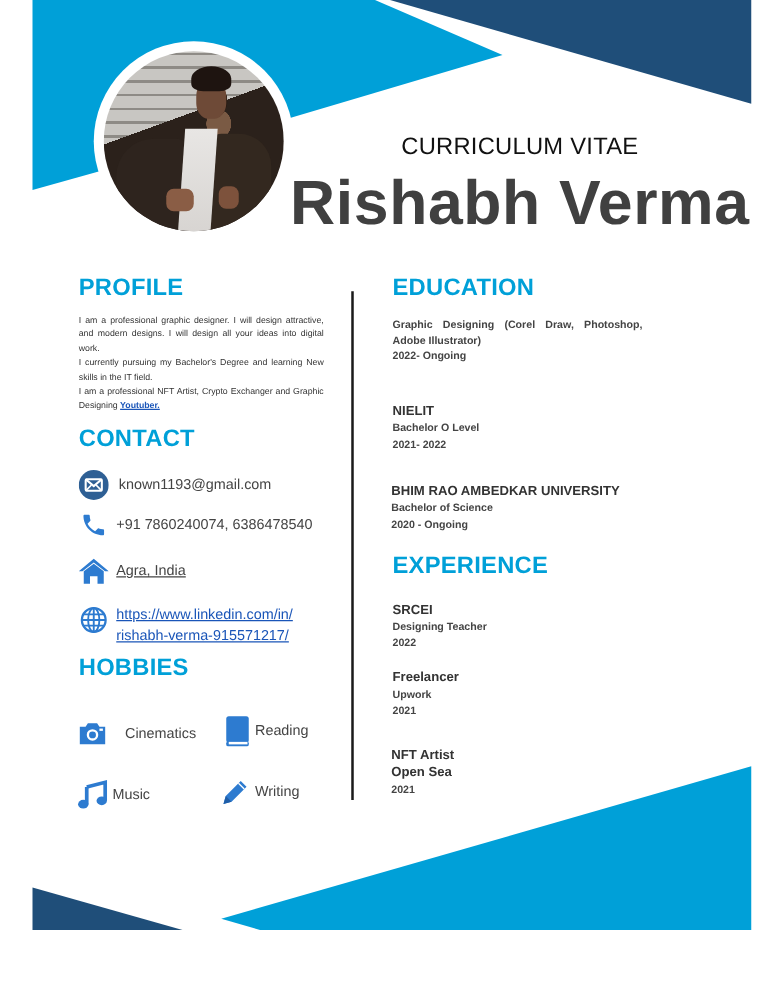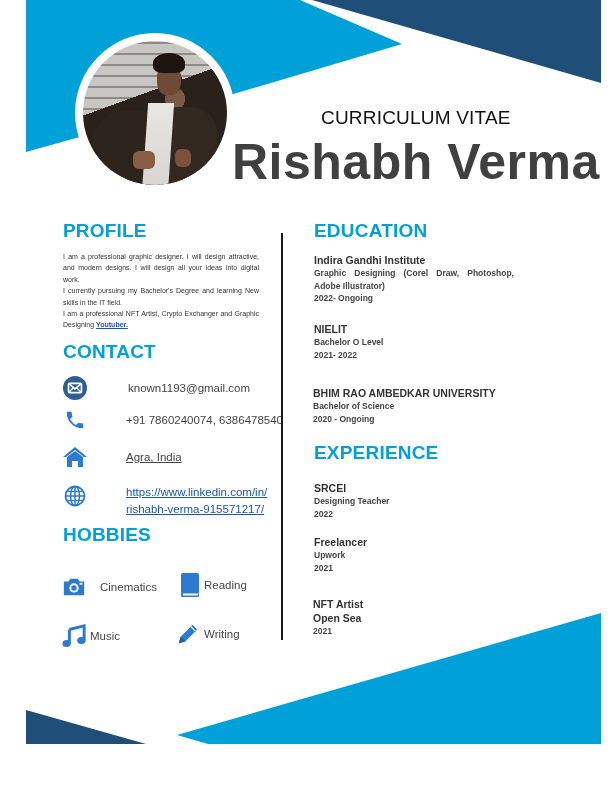--- a/index.html
+++ b/index.html
@@ -43,21 +43,21 @@
   .section-title {
     position: absolute; font-size: 19px; font-weight: bold; color: #00a0d8; letter-spacing: 0.2px;
   }
   .profile-text {
     position: absolute; left: 63px; top: 251px; width: 196px;
     font-size: 7px; line-height: 11.4px; color: #333; text-align: justify;
   }
   .profile-text p { margin: 0; }
   .link { color: #1a55b8; text-decoration: underline; font-weight: bold; }
 
-  .contact-row { position: absolute; display: flex; align-items: flex-start; font-size: 11.5px; color: #444; gap: 33px; }
+  .contact-row { position: absolute; display: flex; align-items: flex-start; font-size: 11.5px; color: #444; }
   .contact-row .ico { width: 24px; height: 24px; display: flex; align-items: center; justify-content: center; margin-right: 6px; flex-shrink: 0; }
   .contact-link { color: #1a55b8; text-decoration: underline; line-height: 17px; font-size: 11.5px; }
 
   .hobby { position: absolute; display: flex; align-items: center; font-size: 11.5px; color: #444; }
   .hobby .ico { width: 24px; height: 24px; display: flex; align-items: center; justify-content: center; margin-right: 8px; }
 
   .divider { position: absolute; left: 281px; top: 233px; width: 2px; height: 407px; background: #1a1a1a; }
 
   .entry { position: absolute; left: 314px; }
   .entry .t { font-size: 10.5px; font-weight: bold; color: #333; line-height: 14px; }
@@ -192,21 +192,20 @@
       </svg>
   </span>
   <span>Writing</span>
 </div>
 
 <div class="divider"></div>
 
 <div class="section-title" style="left:314px; top:220px;">EDUCATION</div>
 
 <div class="entry" style="top:253px;">
-  <div class="t">Indira Gandhi Institute</div>
   <div class="s justify">Graphic Designing (Corel Draw, Photoshop, Adobe Illustrator)</div>
   <div class="s">2022- Ongoing</div>
 </div>
 
 <div class="entry" style="top:322px;">
   <div class="t">NIELIT</div>
   <div class="s">Bachelor O Level</div>
   <div class="s">2021- 2022</div>
 </div>
 

